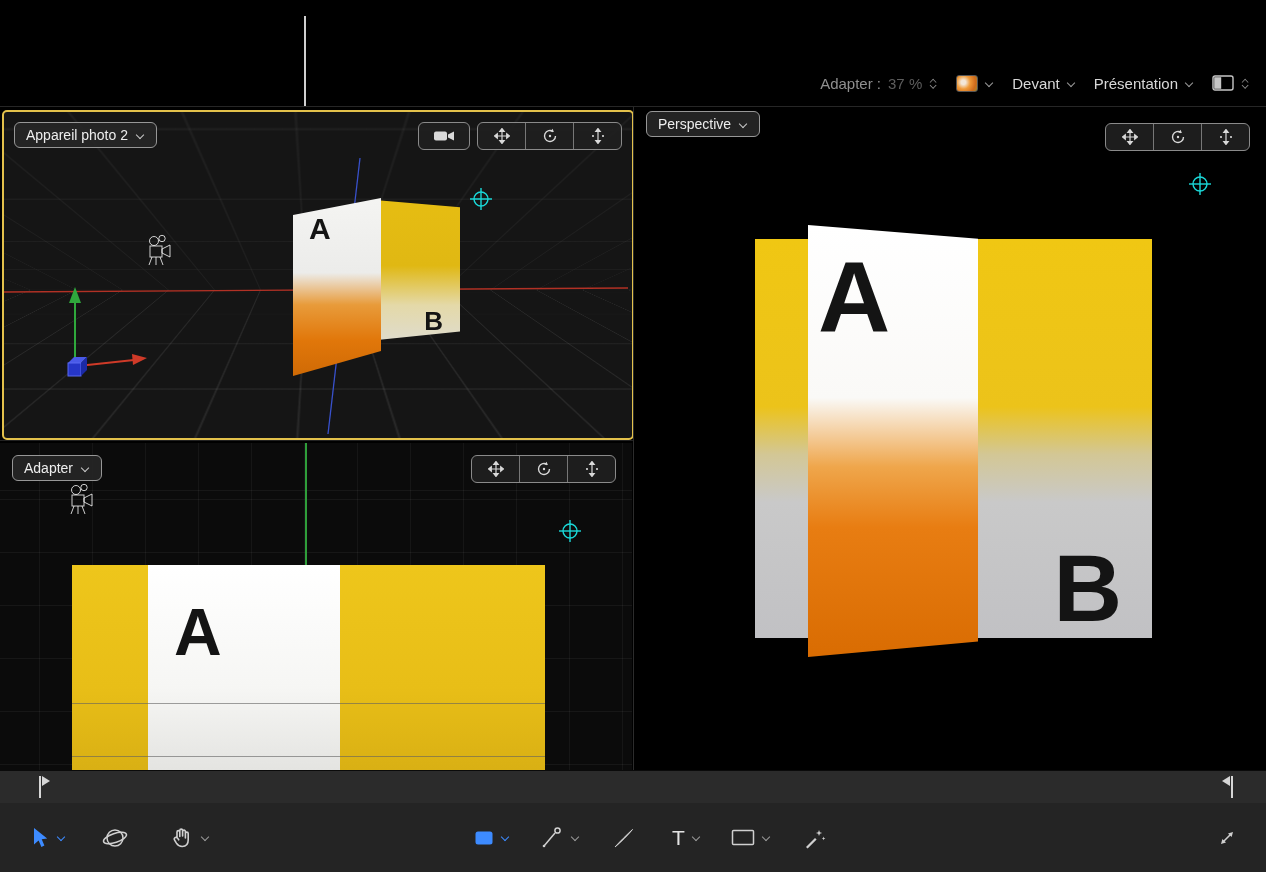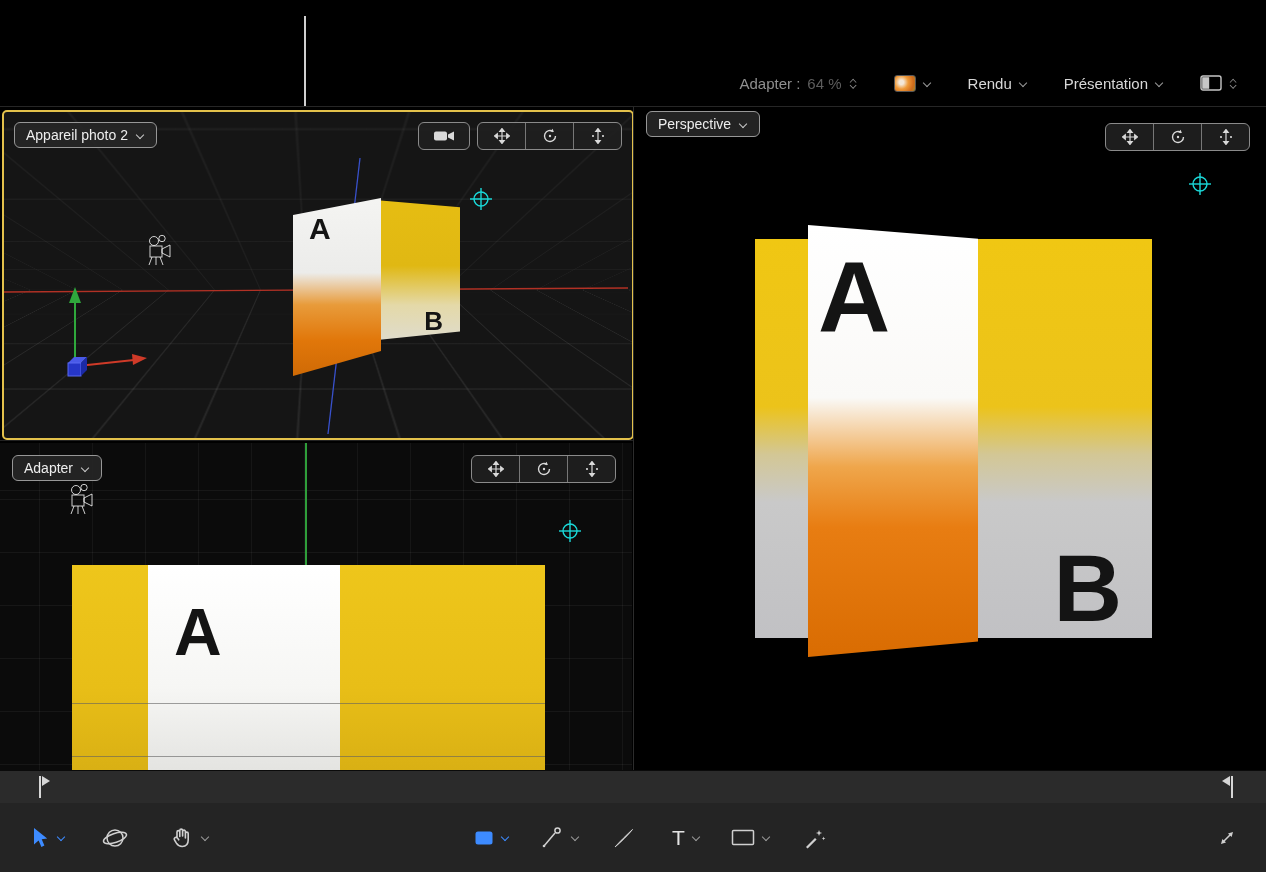--- a/index.html
+++ b/index.html
@@ -6,21 +6,21 @@
   body{
     width:1266px;height:872px;position:relative;overflow:hidden;
     background:#000;font-family:"Liberation Sans",sans-serif;
     -webkit-font-smoothing:antialiased;
   }
   .abs{position:absolute;}
 
   
   #top-divider{left:0;top:106px;width:1266px;height:1px;background:#262626;}
   #callout-line{left:304px;top:16px;width:2px;height:90px;background:#cfcfcf;}
-  #top-controls{top:62px;right:28px;height:42px;display:flex;align-items:center;gap:36px;
+  #top-controls{top:62px;right:16px;height:42px;display:flex;align-items:center;gap:18px;
     color:#d8d8d8;font-size:15px;}
   .dim{color:#8f8f8f;}
   .disabled{color:#5d5d5d;}
   .grp{display:flex;align-items:center;gap:7px;cursor:default;}
 
   
   .chev{width:9px;height:7px;display:inline-block;position:relative;flex:0 0 auto;}
   .chev::before{content:"";position:absolute;left:1px;top:0;width:5px;height:5px;
     border-right:1.6px solid currentColor;border-bottom:1.6px solid currentColor;
     transform:rotate(45deg);}
@@ -104,32 +104,32 @@
 </style>
 </head>
 <body>
 
 <div class="abs" id="callout-line"></div>
 <div class="abs" id="top-divider"></div>
 
 <div class="abs" id="top-controls">
   <div class="grp">
     <span class="dim">Adapter :</span>
-    <span class="disabled">64 %</span>
+    <span class="disabled">37 %</span>
     <span class="stepper">
         <span class="chev up"></span>
         <span class="chev"></span>
       </span>
   </div>
   <div class="grp">
     <span class="swatch"></span>
     <span class="chev" style="color:#9a9a9a"></span>
   </div>
   <div class="grp">
-    <span>Rendu</span>
+    <span>Devant</span>
     <span class="chev" style="color:#9a9a9a"></span>
   </div>
   <div class="grp">
     <span>Présentation</span>
     <span class="chev" style="color:#9a9a9a"></span>
   </div>
   <div class="grp">
     <svg width="22" height="16" viewBox="0 0 22 16">
       <rect x="1" y="1" width="20" height="14" rx="2" fill="none" stroke="#c6c6c6" stroke-width="1.4"></rect>
       <rect x="2.2" y="2.2" width="7" height="11.6" fill="#c6c6c6"></rect>

